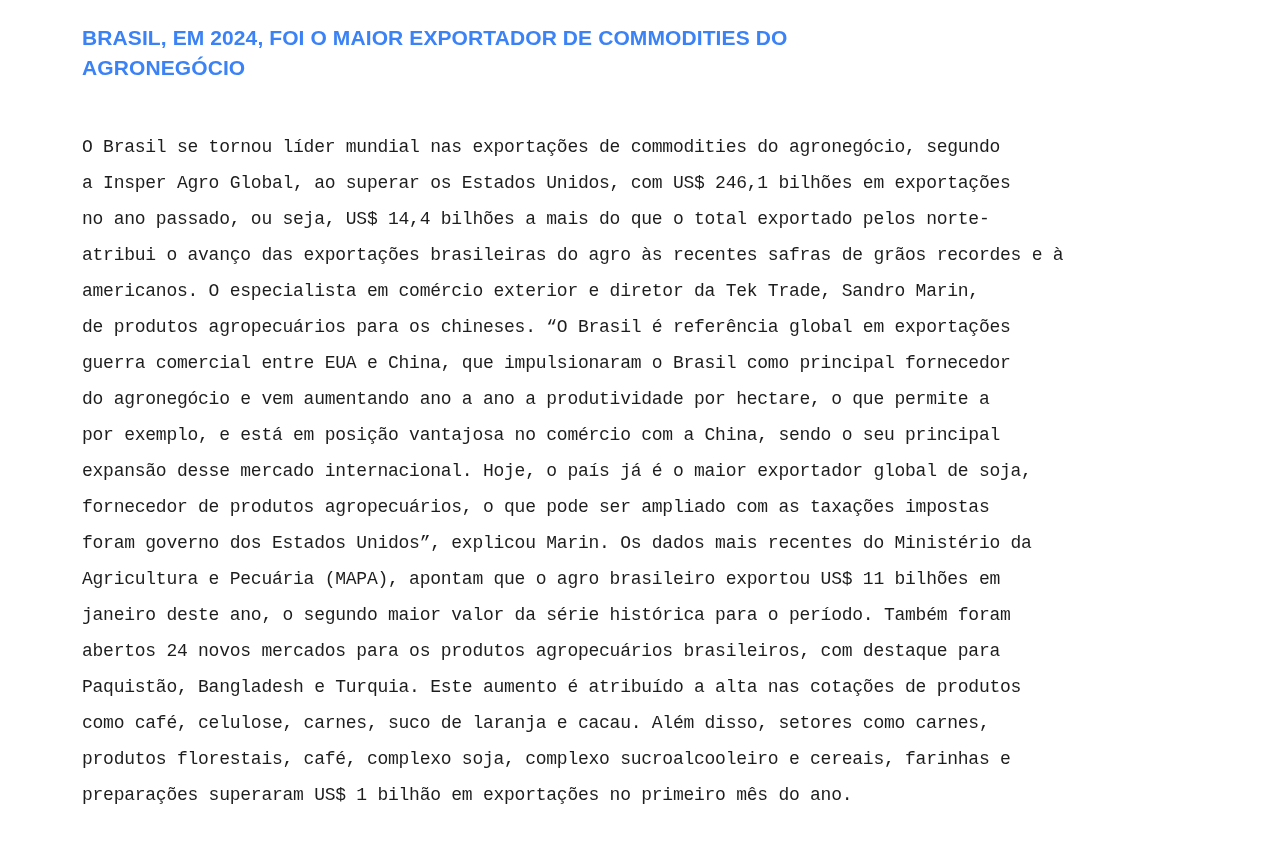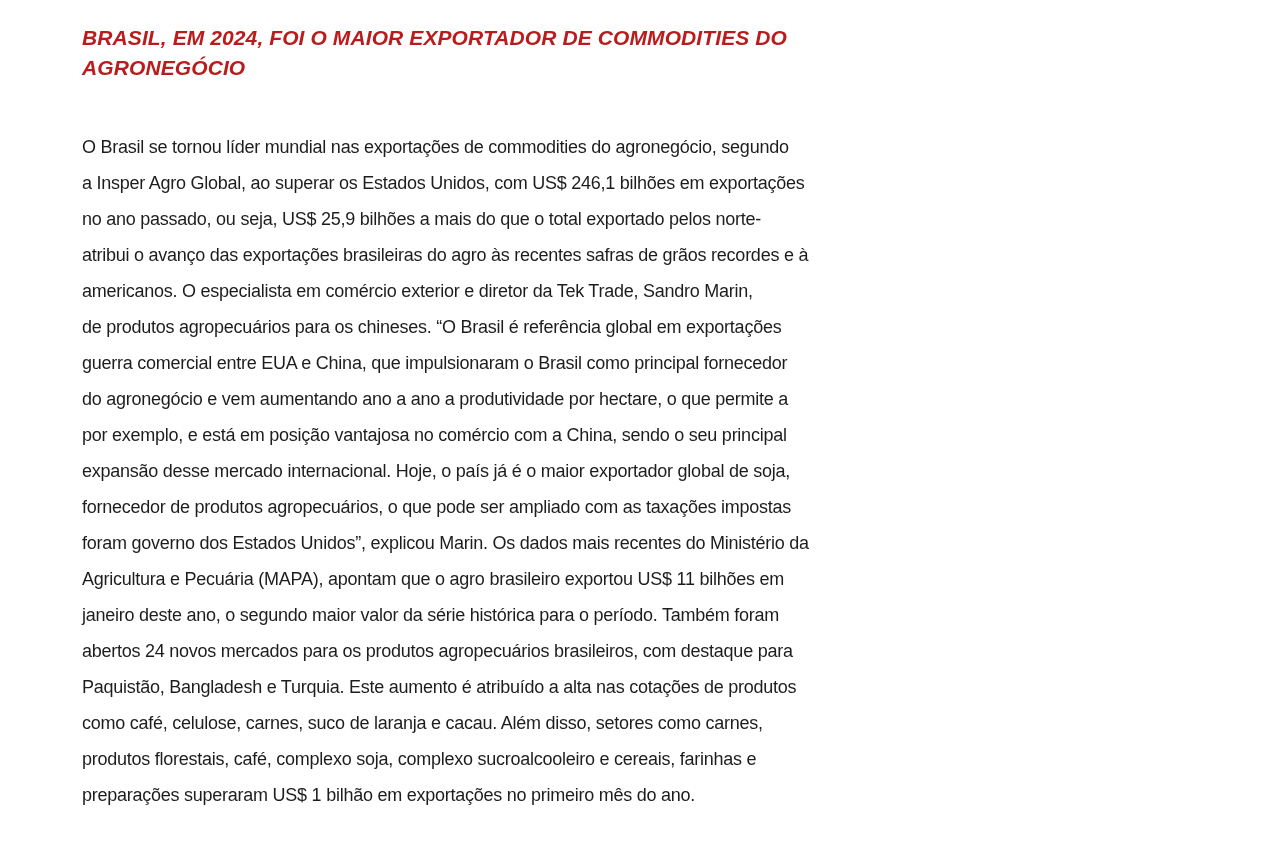--- a/index.html
+++ b/index.html
@@ -16,52 +16,52 @@
   }
   .article {
     padding: 23px 0 0 82px;
     width: 900px;
   }
   .article-title {
     margin: 0;
     font-size: 21px;
     font-weight: 700;
     line-height: 30px;
-    color: #b91c1c;
+    color: #3b82f6;
     letter-spacing: 0.1px;
-    font-style: italic;
   }
   .article-title .line {
     white-space: nowrap;
   }
   .article-body {
     margin-top: 46px;
     font-size: 18px;
     font-weight: 400;
     color: #1d1d1d;
     letter-spacing: -0.25px;
   }
   .article-body .line {
     white-space: nowrap;
     height: 36px;
     line-height: 36px;
+    font-family: Liberation Mono, monospace;
   }
 </style>
 </head>
 <body>
 
 <div class="article">
   <h1 class="article-title">
       <div class="line">BRASIL, EM 2024, FOI O MAIOR EXPORTADOR DE COMMODITIES DO</div>
       <div class="line">AGRONEGÓCIO</div>
     </h1>
   <div class="article-body">
       <div class="line">O Brasil se tornou líder mundial nas exportações de commodities do agronegócio, segundo</div>
       <div class="line">a Insper Agro Global, ao superar os Estados Unidos, com US$ 246,1 bilhões em exportações</div>
-      <div class="line">no ano passado, ou seja, US$ 25,9 bilhões a mais do que o total exportado pelos norte-</div>
+      <div class="line">no ano passado, ou seja, US$ 14,4 bilhões a mais do que o total exportado pelos norte-</div>
       <div class="line">atribui o avanço das exportações brasileiras do agro às recentes safras de grãos recordes e à</div>
       <div class="line">americanos. O especialista em comércio exterior e diretor da Tek Trade, Sandro Marin,</div>
       <div class="line">de produtos agropecuários para os chineses. “O Brasil é referência global em exportações</div>
       <div class="line">guerra comercial entre EUA e China, que impulsionaram o Brasil como principal fornecedor</div>
       <div class="line">do agronegócio e vem aumentando ano a ano a produtividade por hectare, o que permite a</div>
       <div class="line">por exemplo, e está em posição vantajosa no comércio com a China, sendo o seu principal</div>
       <div class="line">expansão desse mercado internacional. Hoje, o país já é o maior exportador global de soja,</div>
       <div class="line">fornecedor de produtos agropecuários, o que pode ser ampliado com as taxações impostas</div>
       <div class="line">foram governo dos Estados Unidos”, explicou Marin. Os dados mais recentes do Ministério da</div>
       <div class="line">Agricultura e Pecuária (MAPA), apontam que o agro brasileiro exportou US$ 11 bilhões em</div>

